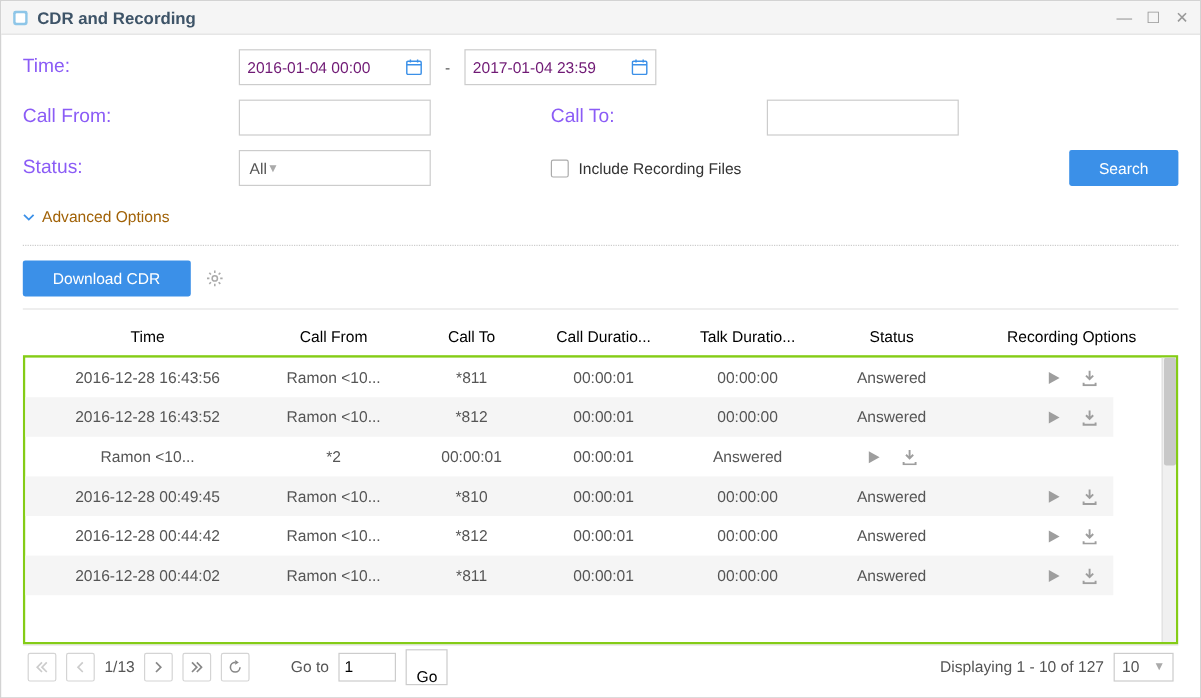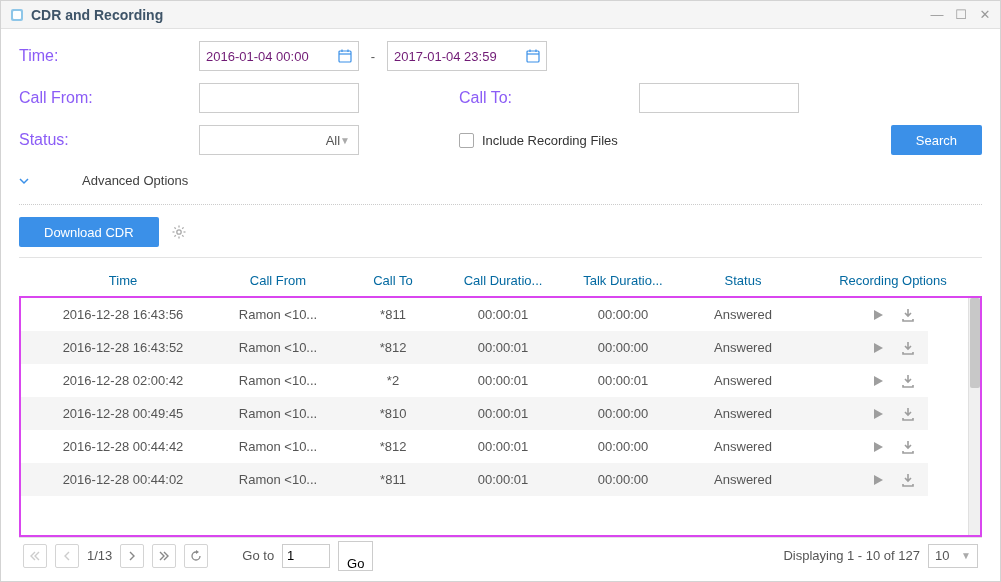--- a/index.html
+++ b/index.html
@@ -9,42 +9,42 @@
     .titlebar-icon { width: 16px; height: 16px; margin-right: 6px; display:flex; align-items:center; justify-content:center; }
     .titlebar-title { font-weight: bold; color: #3e5468; font-size: 14px; flex: 1; }
     .window-controls { display: flex; gap: 10px; color: #999; }
     .window-controls span { cursor: default; width: 14px; text-align: center; }
     .content { flex: 1; padding: 12px 18px 8px 18px; display: flex; flex-direction: column; overflow: hidden; }
     .label { color: #8b5cf6; font-size: 16px; }
     .input { border: 1px solid #ccc; height: 30px; width: 160px; padding: 0 6px; font-size: 13px; color: #701a75; background: #fff; }
     .input.date { width: 160px; position: relative; display: flex; align-items: center; }
     .date-text { flex: 1; }
     .cal-icon { color: #3b90e8; }
-    .select { border: 1px solid #ccc; height: 30px; width: 160px; padding: 0 8px 0 8px; display: flex; align-items: center; justify-content: flex-end; color: #555; background: #fff; }
+    .select { border: 1px solid #ccc; height: 30px; width: 160px; padding: 0 8px 0 8px; display: flex; align-items: center; justify-content: flex-start; color: #555; background: #fff; }
     .chev { color: #aaa; font-size: 10px; }
     .rowA { display: flex; align-items: center; margin-bottom: 12px; gap: 0; }
     .rowA .label { width: 180px; }
     .sep { width: 28px; text-align: center; color: #555; }
     .rowB, .rowC, .rowD { display: flex; align-items: center; margin-bottom: 12px; }
     .rowB .label, .rowC .label, .rowD .label { width: 180px; }
     .rowB .col2label, .rowC .col2label, .rowD .col2label { margin-left: 100px; width: 180px; }
     .rowD .btn-primary { margin-left: auto; }
     .checkbox-wrap { display: flex; align-items: center; margin-left: 100px; }
     .checkbox-box { width: 15px; height: 15px; border: 1px solid #aaa; border-radius: 2px; margin-right: 8px; }
     .btn-primary { background: #3b90e8; color: #fff; border: none; height: 30px; padding: 0 25px; font-size: 13px; cursor: default; border-radius: 2px; }
-    .adv-row { display: flex; align-items: center; padding: 6px 0 12px 0; color: #404040; font-size: 13px; gap: 47px; }
+    .adv-row { display: flex; align-items: center; padding: 6px 0 12px 0; color: #a16207; font-size: 13px; }
     .adv-row .chev-down { margin-right: 6px; }
     .divider-dotted { border-top: 1px dotted #ccc; margin-top: 4px; margin-bottom: 12px; }
     .download-row { display: flex; align-items: center; gap: 12px; padding-bottom: 10px; border-bottom: 1px solid #e3e3e3; }
     .gear-icon { color: #aaa; }
     .table-wrap { flex: 1; margin-top: 6px; display: flex; flex-direction: column; overflow: hidden; }
-    .table-head { display: grid; grid-template-columns: 180px 130px 100px 120px 120px 120px 180px; align-items: center; height: 32px; color: #0369a1; font-size: 13px; padding-left: 14px; }
+    .table-head { display: grid; grid-template-columns: 180px 130px 100px 120px 120px 120px 180px; align-items: center; height: 32px; color: #000000; font-size: 13px; padding-left: 14px; }
     .table-head div { text-align: center; }
     .table-head div:first-child { text-align: center; }
-    .table-body-outer { flex: 1; border: 2px solid #d946ef; overflow: hidden; position: relative; display: flex; gap: 40px; }
+    .table-body-outer { flex: 1; border: 2px solid #84cc16; overflow: hidden; position: relative; display: flex; gap: 40px; }
     .table-body { flex: 1; overflow-y: auto; overflow-x: hidden; }
     .trow { display: grid; grid-template-columns: 180px 130px 100px 120px 120px 120px 180px; align-items: center; height: 33px; padding-left: 12px; font-size: 13px; color: #555; }
     .trow:nth-child(even) { background: #f5f5f5; }
     .trow div { text-align: center; white-space: nowrap; overflow: hidden; text-overflow: ellipsis; }
     .trow .rec-opts { display: flex; justify-content: center; gap: 16px; align-items: center; }
     .rec-icon { color: #9e9e9e; }
     .scrollbar { width: 12px; background: #f0f0f0; border-left: 1px solid #e0e0e0; position: relative; }
     .scrollbar-thumb { position: absolute; top: 0; left: 1px; width: 10px; height: 90px; background: #c8c8c8; border-radius: 2px; }
     .footer { height: 36px; border-top: 1px solid #e3e3e3; display: flex; align-items: center; padding: 0 4px; font-size: 13px; color: #555; gap: 8px; }
     .pg-btn { width: 24px; height: 24px; border: 1px solid #d4d4d4; display: flex; align-items: center; justify-content: center; color: #888; background: #fff; border-radius: 2px; }
@@ -201,21 +201,20 @@
                 </span>
                 <span class="rec-icon">
                   <svg width="14" height="14" viewBox="0 0 14 14">
                     <path d="M7 1 L7 8 M4 5 L7 8 L10 5" fill="none" stroke="#9e9e9e" stroke-width="1.6"></path>
                     <path d="M2 11 L2 13 L12 13 L12 11" fill="none" stroke="#9e9e9e" stroke-width="1.6"></path>
                   </svg>
                 </span>
               </div>
             </div>
             <div class="trow">
-              <div>2016-12-28 02:00:42</div>
               <div>Ramon &lt;10...</div>
               <div>*2</div>
               <div>00:00:01</div>
               <div>00:00:01</div>
               <div>Answered</div>
               <div class="rec-opts">
                 <span class="rec-icon">
                   <svg width="14" height="14" viewBox="0 0 14 14">
                     <path d="M3 2 L12 7 L3 12 Z" fill="#9e9e9e"></path>
                   </svg>

